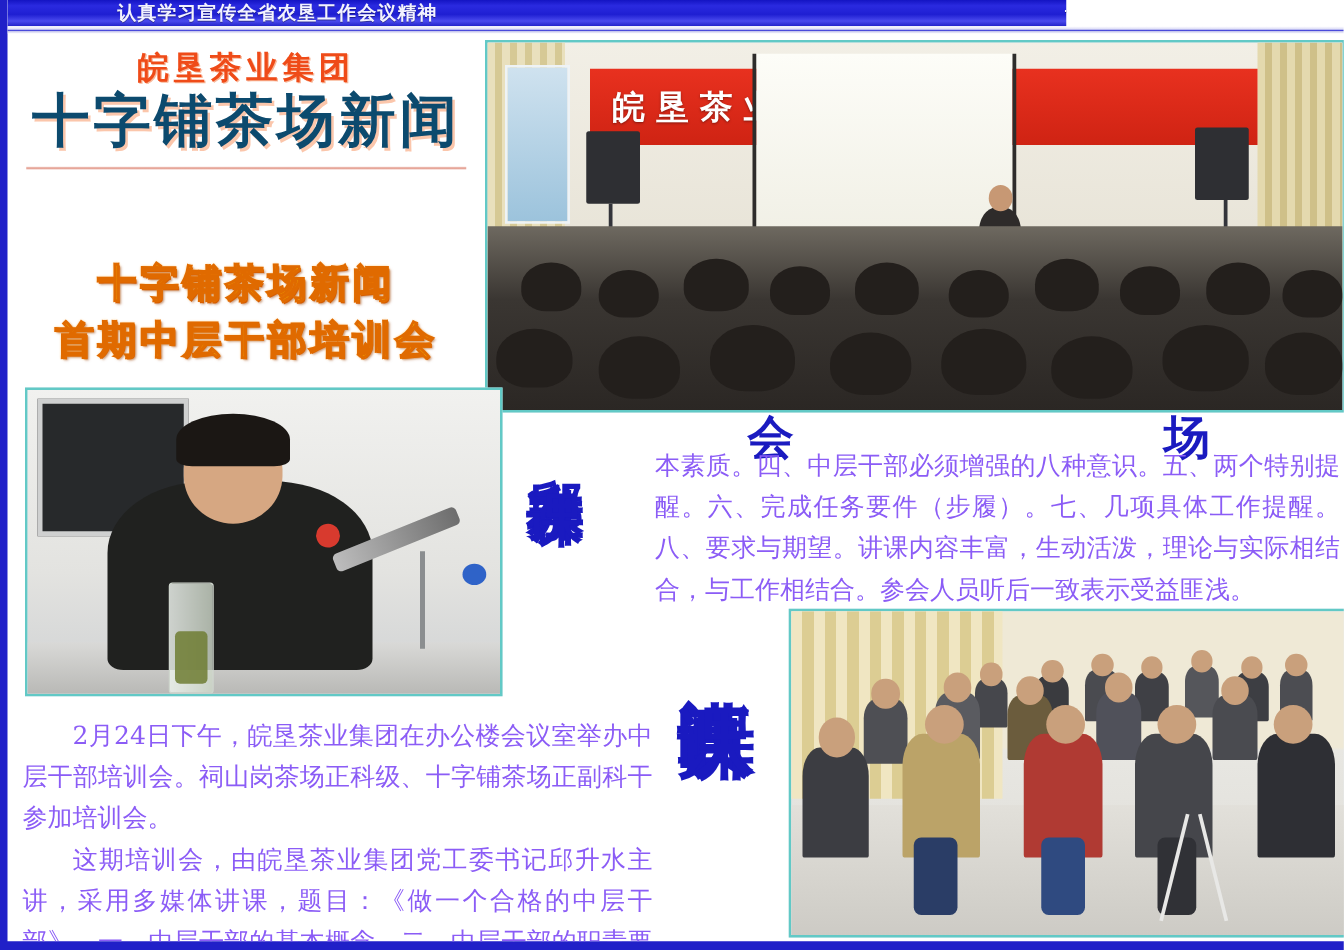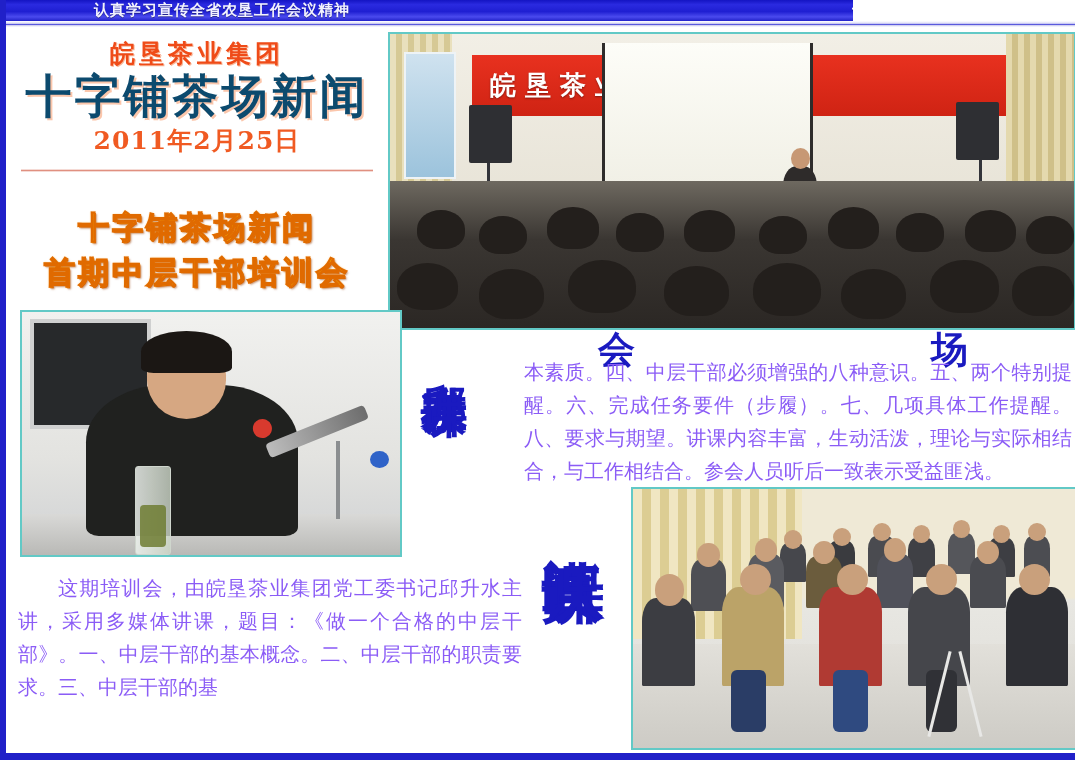--- a/index.html
+++ b/index.html
@@ -217,21 +217,20 @@
 
   <div class="topbar">
     <div class="slogan left">认真学习宣传全省农垦工作会议精神</div>
     <div class="slogan right">十字铺茶场新闻</div>
   </div>
   <div class="topbar-underline"></div>
 
   <div class="masthead">
     <div class="mh-group">皖垦茶业集团</div>
     <div class="mh-title">十字铺茶场新闻</div>
-    <div class="mh-date">2011年2月25日</div>
     <div class="mh-rule"></div>
   </div>
 
   <div class="headline">
     <div class="hl">十字铺茶场新闻</div>
     <div class="hl">首期中层干部培训会</div>
   </div>
 
   <div class="photo" id="photo-hall">
     <div class="inner">
@@ -344,16 +343,17 @@
       <div class="aud-person" style="left:66%;top:70%;width:7%;height:24%;background:#303136;border-radius:6px;"></div>
       <div class="tripod"></div>
     </div>
   </div>
 
   <div class="body-text" id="col-right-text">
     <p class="cont">本素质。四、中层干部必须增强的八种意识。五、两个特别提醒。六、完成任务要件（步履）。七、几项具体工作提醒。八、要求与期望。讲课内容丰富，生动活泼，理论与实际相结合，与工作相结合。参会人员听后一致表示受益匪浅。</p>
   </div>
 
   <div class="body-text" id="col-left-text">
+    <p>2月24日下午，皖垦茶业集团在办公楼会议室举办中层干部培训会。祠山岗茶场正科级、十字铺茶场正副科干参加培训会。</p>
     <p>这期培训会，由皖垦茶业集团党工委书记邱升水主讲，采用多媒体讲课，题目：《做一个合格的中层干部》。一、中层干部的基本概念。二、中层干部的职责要求。三、中层干部的基</p>
   </div>
 
 </div>
 
 </body></html>

